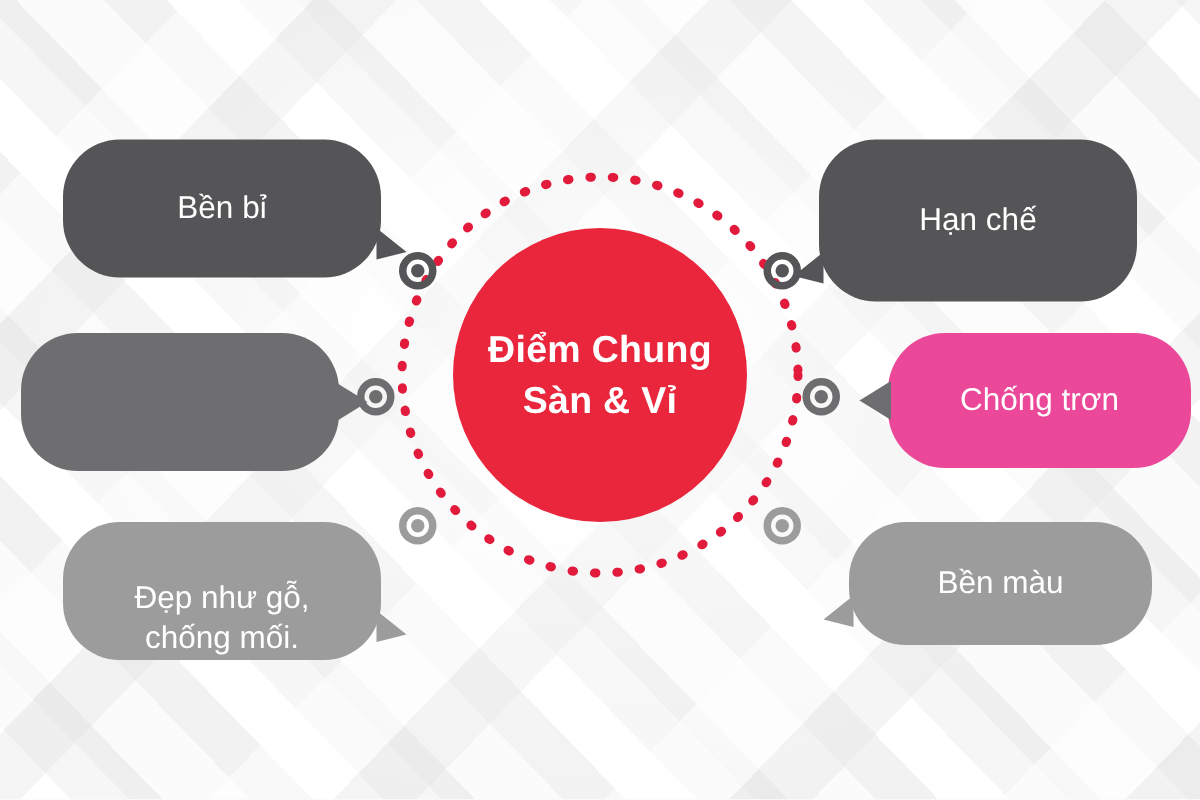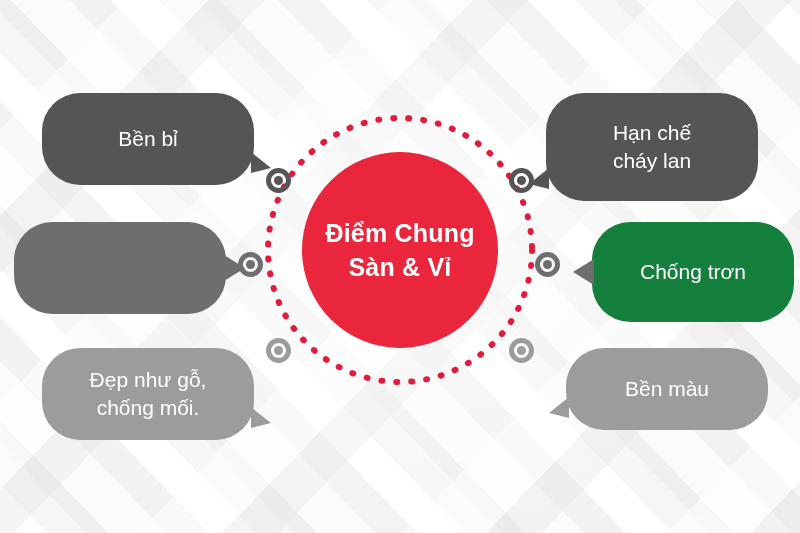--- a/index.html
+++ b/index.html
@@ -199,35 +199,34 @@
   <div id="bubbles-layer">
       <div class="bubble" style="left: 42px; top: 93px; width: 212px; height: 92px; background: rgb(85, 84, 86); text-align: center;">
         <div>
           <div>Bền bỉ</div>
         </div>
         <div class="tail tail-right" style="border-left-color: rgb(85, 84, 86);"></div>
       </div>
       <div class="bubble" style="left: 14px; top: 222px; width: 212px; height: 92px; background: rgb(110, 110, 112);">
         <div class="tail tail-right-mid" style="border-left-color: rgb(110, 110, 112);"></div>
       </div>
-      <div class="bubble" style="left: 42px; top: 348px; width: 212px; height: 92px; background: rgb(156, 156, 156);">
+      <div class="bubble" style="left: 42px; top: 348px; width: 212px; height: 92px; background: rgb(156, 156, 156); align-items: flex-end;">
         <div>
           <div>Đẹp như gỗ,</div>
           <div>chống mối.</div>
         </div>
         <div class="tail tail-right" style="border-left-color: rgb(156, 156, 156);"></div>
       </div>
       <div class="bubble" style="left: 546px; top: 93px; width: 212px; height: 108px; background: rgb(85, 84, 86);">
         <div>
           <div>Hạn chế</div>
-          <div>cháy lan</div>
         </div>
         <div class="tail tail-left" style="border-right-color: rgb(85, 84, 86);"></div>
       </div>
-      <div class="bubble" style="left: 592px; top: 222px; width: 202px; height: 100px; background: #15803d;">
+      <div class="bubble" style="left: 592px; top: 222px; width: 202px; height: 90px; background: #ec4899;">
         <div>
           <div>Chống trơn</div>
         </div>
         <div class="tail tail-left-mid" style="border-right-color: rgb(110, 110, 112);"></div>
       </div>
       <div class="bubble" style="left: 566px; top: 348px; width: 202px; height: 82px; background: rgb(156, 156, 156);">
         <div>
           <div>Bền màu</div>
         </div>
         <div class="tail tail-left" style="border-right-color: rgb(156, 156, 156);"></div>

